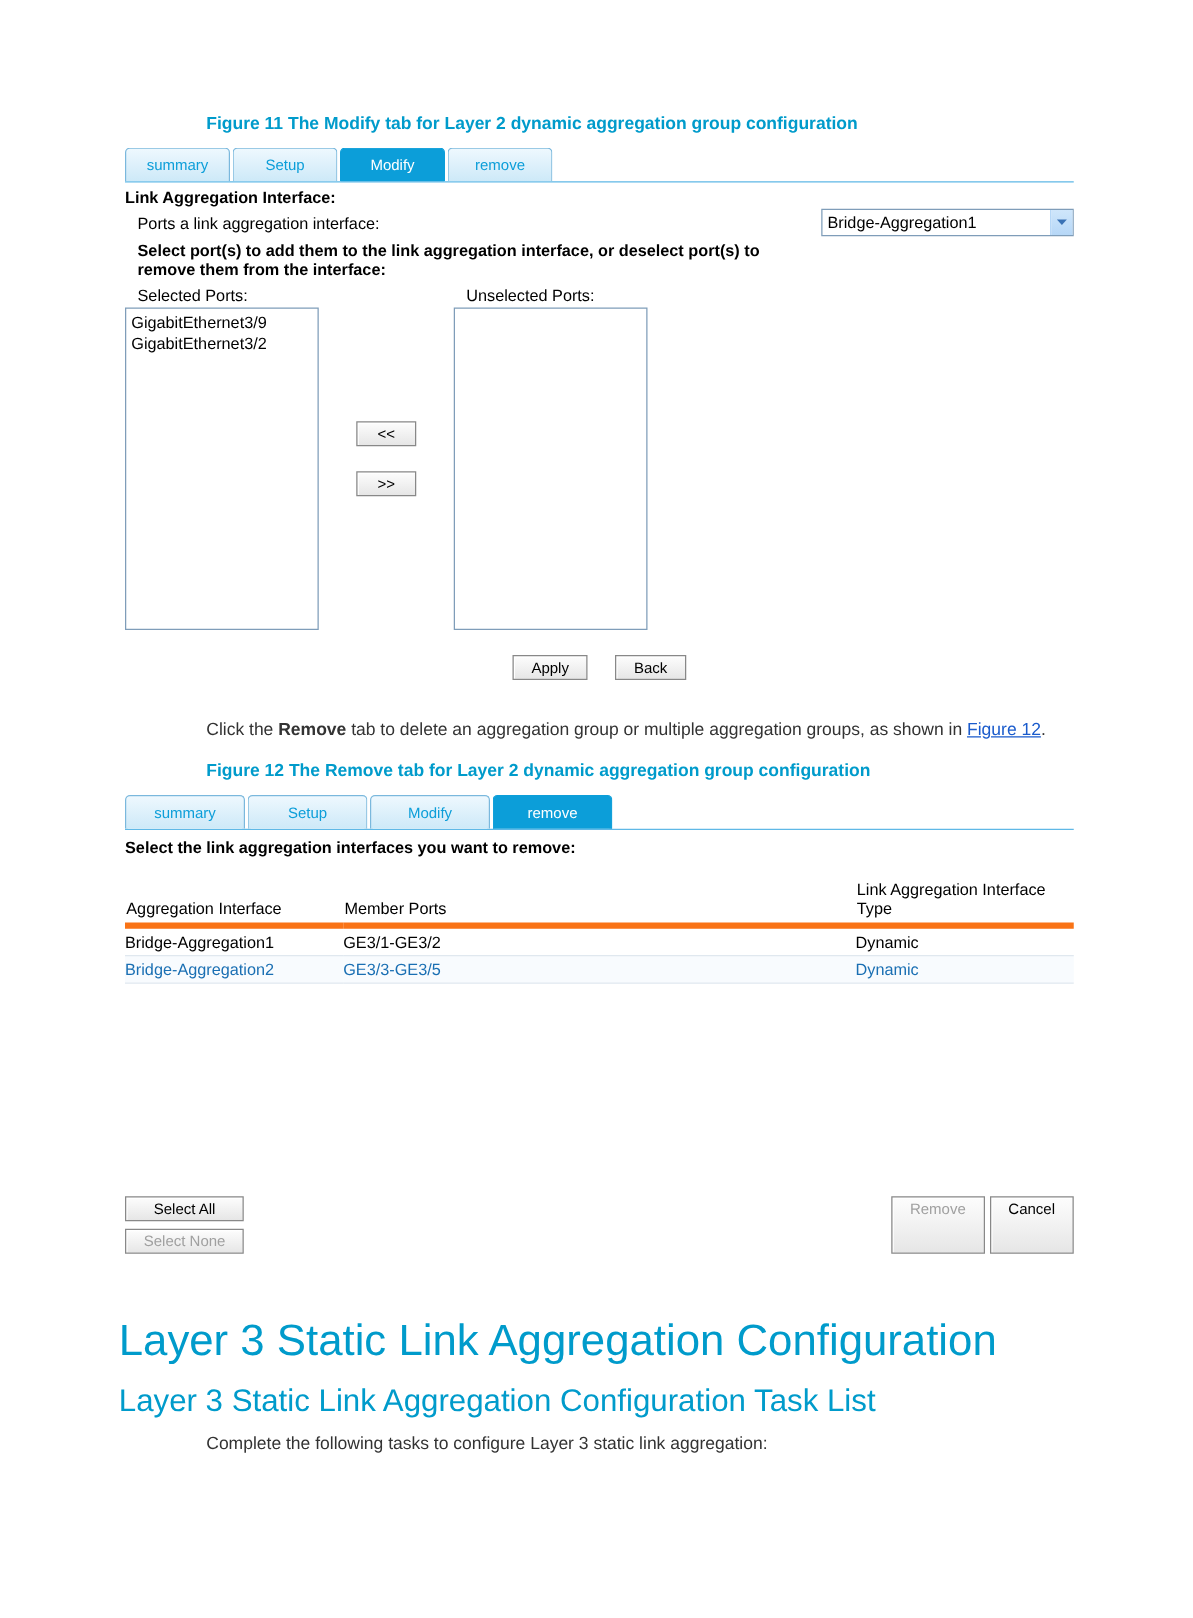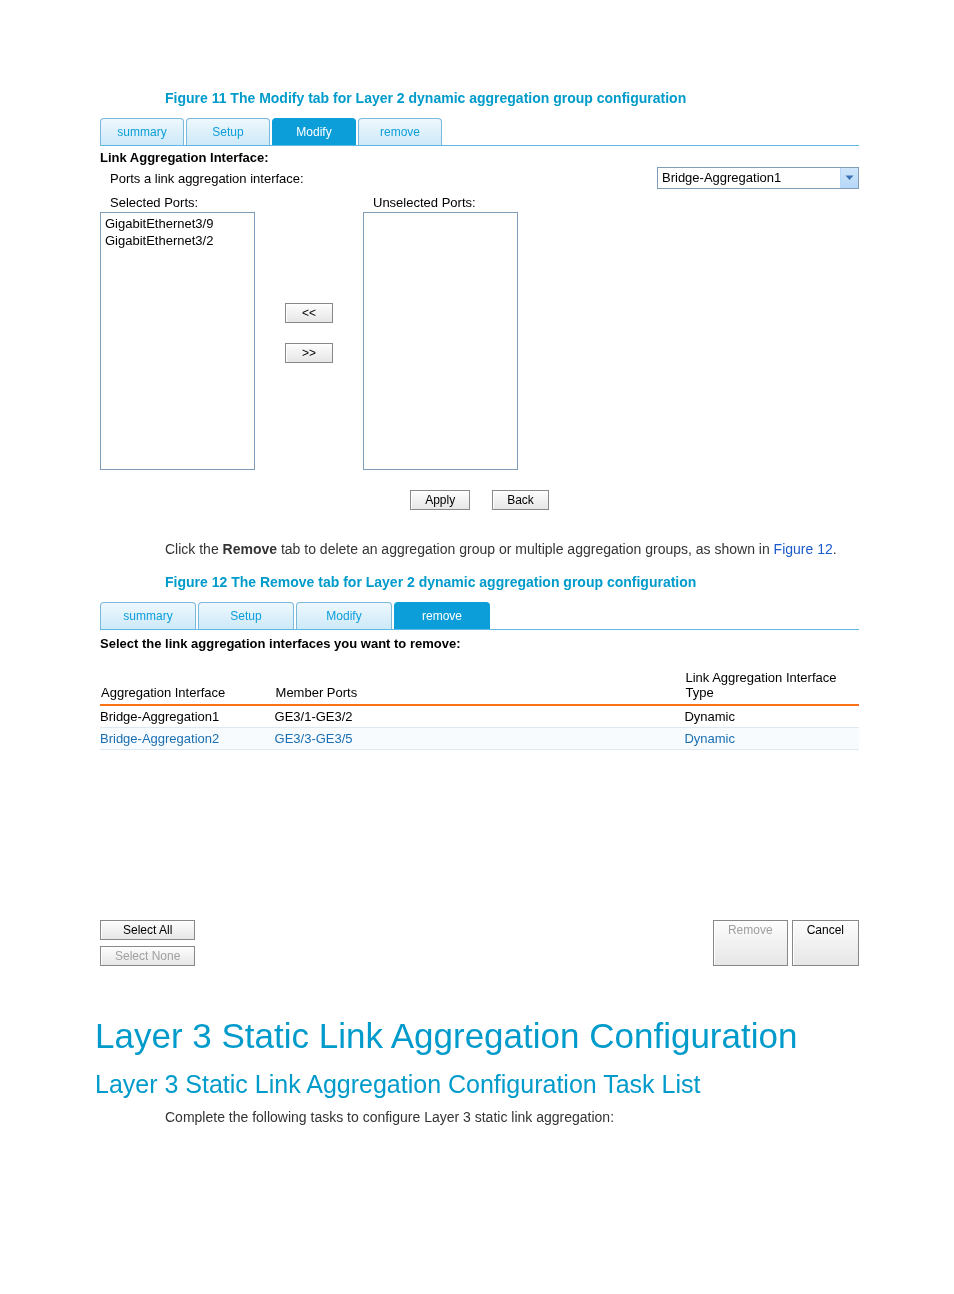--- a/index.html
+++ b/index.html
@@ -135,40 +135,41 @@
   
   .body-text {
     font-size: 14px;
     color: #333;
     margin: 30px 0 6px 70px;
     text-align: justify;
     line-height: 1.4;
   }
   .body-text .linkish {
     color: #1a5bcc;
+    text-decoration: underline;
     cursor: pointer;
   }
 
   
   .remove-instr {
     font-weight: bold;
     font-size: 13px;
     margin-top: 6px;
   }
   .remove-table {
     width: 100%;
     font-size: 13px;
     margin-top: 18px;
     border-collapse: collapse;
   }
   .remove-table th {
     text-align: left;
     font-weight: normal;
     padding-bottom: 4px;
-    border-bottom: 2px solid #f97316;
+    border-bottom: 5px solid #f97316;
     vertical-align: bottom;
   }
   .remove-table td {
     padding: 3px 0;
     border-bottom: 1px solid #e0e8ef;
   }
   .remove-table tr.hover td {
     color: #1a6fb3;
     background: #f8fbfe;
   }
@@ -229,20 +230,21 @@
       <div class="left lbl" style="margin-left:10px;">Ports a link aggregation interface:</div>
       <div class="dropdown">
         <div class="dd-text">Bridge-Aggregation1</div>
         <div class="dd-btn">
           <svg width="9" height="6" viewBox="0 0 9 6">
               <path d="M0.5 0.5 L4.5 5 L8.5 0.5 Z" fill="#3a72b5"></path>
             </svg>
         </div>
       </div>
     </div>
+    <div class="instr" style="margin-left:10px; margin-top:4px; max-width:530px;">Select port(s) to add them to the link aggregation interface, or deselect port(s) to remove them from the interface:</div>
 
     <div class="ports-wrap">
       <div class="ports-col">
         <div class="ports-col-label">Selected Ports:</div>
         <div class="listbox">
           <div class="item">GigabitEthernet3/9</div>
           <div class="item">GigabitEthernet3/2</div>
         </div>
       </div>
       <div class="move-btns">

